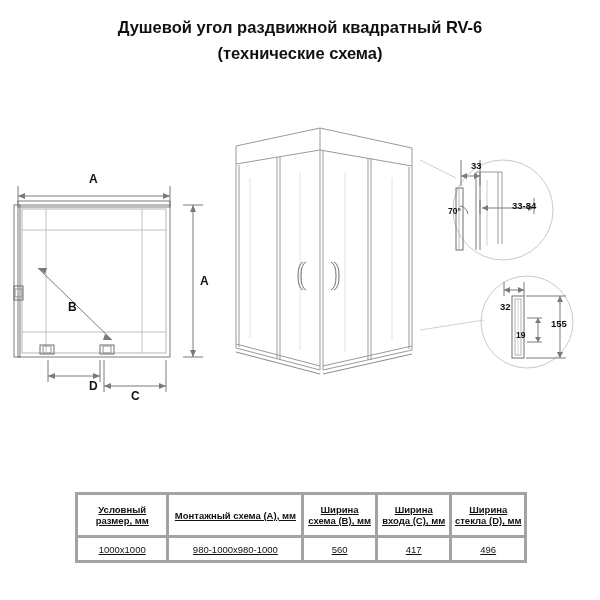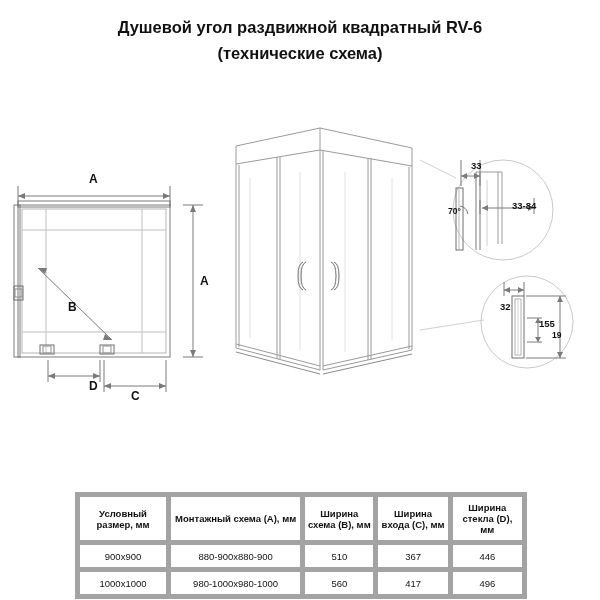--- a/index.html
+++ b/index.html
@@ -36,23 +36,24 @@
 
   
   table.spec{
     position:absolute;
     left:75px;top:492px;
     width:452px;
     border-collapse:collapse;
     font-size:9.5px;
   }
   table.spec th, table.spec td{
-    border:5px solid #a3a3a3;
+    border:3px solid #a3a3a3;
     text-align:center;
     color:#111;
+    text-decoration:underline;
   }
   table.spec th{
     font-weight:bold;
     padding:5px 2px 5px;
     line-height:11px;
     height:30px;
     vertical-align:middle;
   }
   table.spec td{
     padding:4px 2px;
@@ -238,49 +239,42 @@
 <div class="lbl" style="left:200px;top:274px;">A</div>
 <div class="lbl" style="left:68px;top:300px;">B</div>
 <div class="lbl" style="left:89px;top:379px;">D</div>
 <div class="lbl" style="left:131px;top:389px;">C</div>
 
 <div class="lbl small" style="left:457px;top:160px;margin-left:14px;">33</div>
 <div class="lbl small" style="left:512px;top:200px;">33-84</div>
 <div class="lbl tiny" style="left:448px;top:206px;">70°</div>
 
 <div class="lbl small" style="left:500px;top:285px;margin-top:16px;">32</div>
-<div class="lbl small" style="left:539px;top:318px;">155</div>
-<div class="lbl tiny" style="left:552px;top:330px;">19</div>
+<div class="lbl small" style="left:551px;top:318px;">155</div>
+<div class="lbl tiny" style="left:516px;top:330px;">19</div>
 
 <table class="spec">
   <colgroup>
       <col class="c0">
       <col class="c1">
       <col class="c2">
       <col class="c3">
       <col class="c4">
     </colgroup>
   <thead>
     <tr>
       <th>Условный размер, мм</th>
       <th>Монтажный схема (A), мм</th>
       <th>Ширина схема (B), мм</th>
       <th>Ширина входа (C), мм</th>
       <th>Ширина стекла (D), мм</th>
     </tr>
   </thead>
   <tbody>
     <tr>
-      <td>900x900</td>
-      <td>880-900x880-900</td>
-      <td>510</td>
-      <td>367</td>
-      <td>446</td>
-    </tr>
-    <tr>
       <td>1000x1000</td>
       <td>980-1000x980-1000</td>
       <td>560</td>
       <td>417</td>
       <td>496</td>
     </tr>
   </tbody>
 </table>
 
 </body></html>

